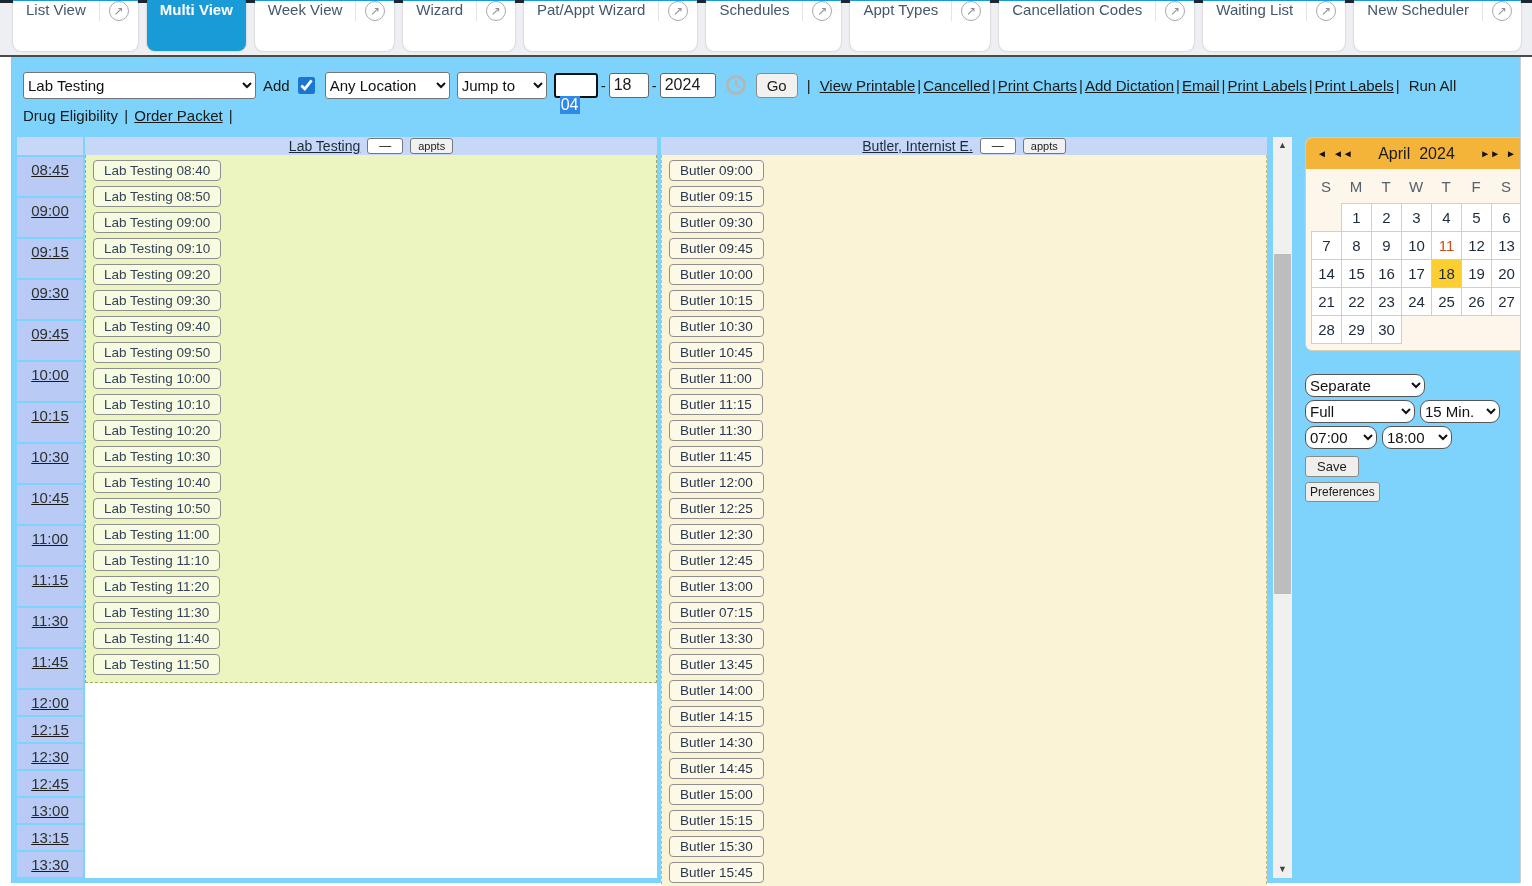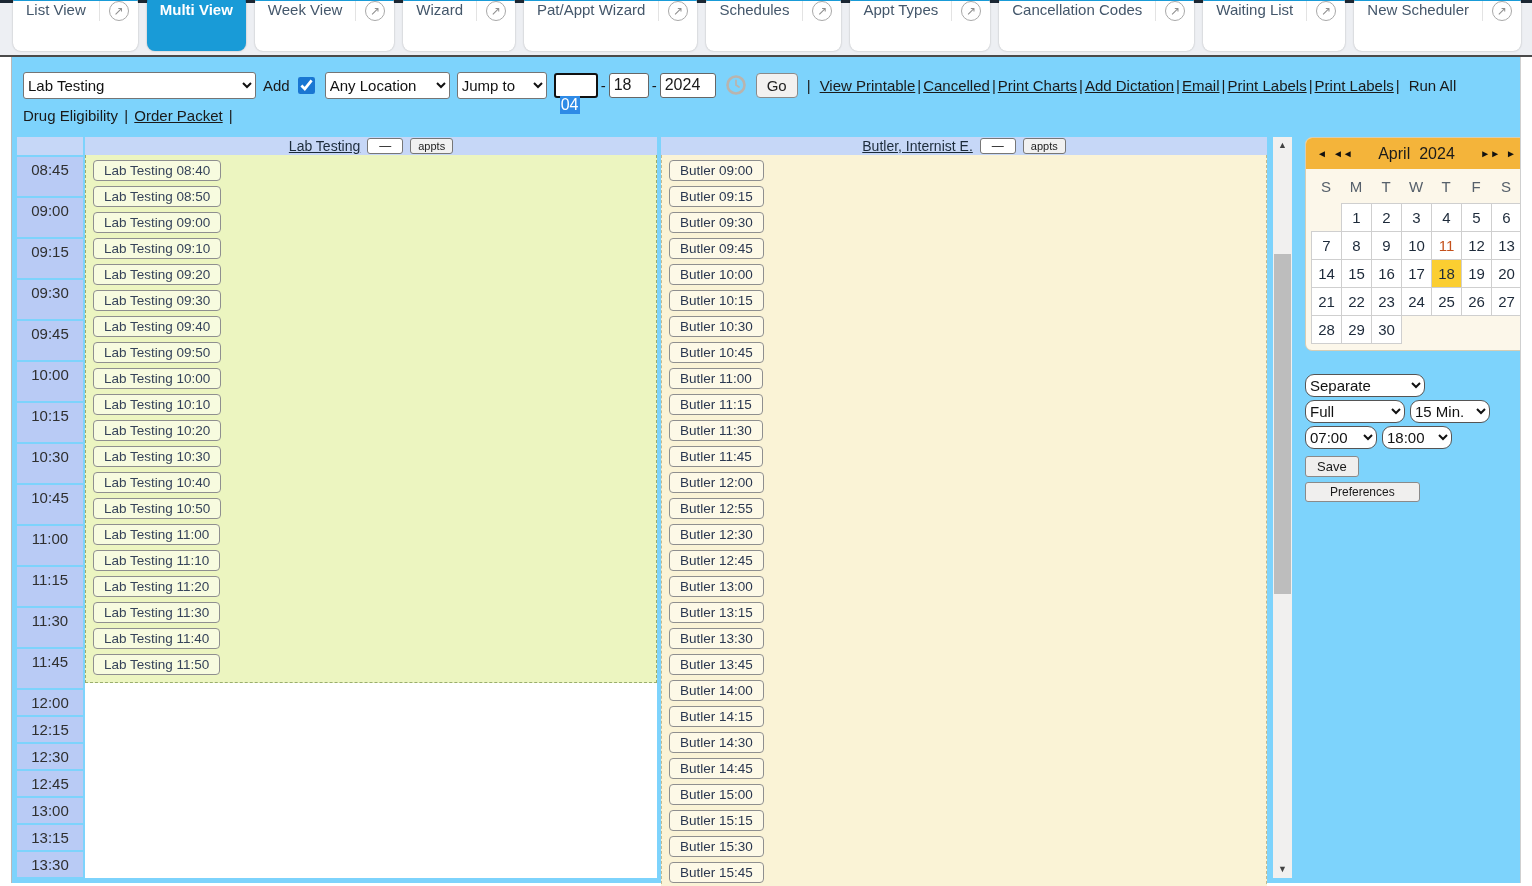--- a/index.html
+++ b/index.html
@@ -47,21 +47,21 @@
   .date-input.focused { border:2px solid #111; width:44px; }
   .sel-text { background:#2e8ae6; color:#fff; padding:0 1px;margin-top:40px; }
   .clock-wrap { display:flex; align-items:center; margin:0 2px; cursor:pointer; }
   .go-btn { background:#f2f1f0; border:1px solid #8a8a8a; border-radius:4px; font-size:15px; padding:3px 10px; color:#222; cursor:pointer; }
   .tlink { color:#1a1a1a; text-decoration:underline; cursor:pointer; }
   .plain-label { color:#1a1a1a; }
   .sep { margin:0 2px; }
   .secondary { padding:7px 0 0 8px; font-size:15px; }
   
   .main { display:flex; margin-top:13px; padding-left:2px; height:752px; overflow:hidden; align-items:flex-start; }
-  .time-col { width:66px; flex:none; margin-right:2px; }
+  .time-col { width:66px; flex:none; margin-right:2px;text-decoration:underline; }
   .time-spacer { height:18px; margin-bottom:2px; background:#c6d7f7; }
   .time-cell { background:#b9cbf5; margin-bottom:2px; text-align:center; font-size:15px; color:#2f2f2f; }
   .time-cell.tall { height:39px; padding-top:4px; }
   .time-cell.short { height:25px; line-height:25px; }
   .col { flex:none; display:flex; flex-direction:column; }
   .col-header {
     height:18px; background:#c6d7f7; display:flex; align-items:center; justify-content:center; gap:7px; flex:none;
   }
   .col-header-link { color:#1c2b3a; text-decoration:underline; font-size:14px; cursor:pointer; }
   .hdr-btn {
@@ -103,27 +103,27 @@
     height:29px; border:1px solid #cfcfcf; margin:0 -1px -1px 0; background:#fff;
     text-align:center; line-height:28px; font-size:15px; color:#1d2a3a; cursor:pointer;
   }
   .cal-day.blank { background:transparent; border-color:transparent; cursor:default; }
   .cal-day.today { color:#c4511d; }
   .cal-day.selected { background:#fbce31; }
   .controls { margin-top:23px; display:flex; flex-direction:column; align-items:flex-start; gap:3px; }
   .ctrl-row { display:flex; gap:5px; }
   .controls select { height:23px; font-size:15px; border-color:#555;border-radius:9px; }
   .sel-layout { width:120px; }
-  .sel-size { width:100px; }
+  .sel-size { width:110px; }
   .sel-interval { width:80px; }
   .sel-start { width:72px; }
   .sel-end { width:70px; }
   .side-btn { background:#f0efee; border:1px solid #8a8a8a; border-radius:3px; color:#1a1a1a; cursor:pointer; }
   .save-btn { margin-top:4px; font-size:13px; padding:2px 11px; }
-  .prefs-btn { margin-top:2px; font-size:12px; padding:2px 24px; }
+  .prefs-btn { margin-top:2px; font-size:12px; padding:2px 4px; }
 </style>
 </head>
 <body>
 
 <div class="top-edge"></div>
 
 <div class="tabbar">
 
 <div class="tab">
       <span class="tab-label">List View</span>
@@ -309,25 +309,25 @@
           <button class="slot-btn">Butler 09:45</button>
           <button class="slot-btn">Butler 10:00</button>
           <button class="slot-btn">Butler 10:15</button>
           <button class="slot-btn">Butler 10:30</button>
           <button class="slot-btn">Butler 10:45</button>
           <button class="slot-btn">Butler 11:00</button>
           <button class="slot-btn">Butler 11:15</button>
           <button class="slot-btn">Butler 11:30</button>
           <button class="slot-btn">Butler 11:45</button>
           <button class="slot-btn">Butler 12:00</button>
-          <button class="slot-btn">Butler 12:55</button>
+          <button class="slot-btn">Butler 12:25</button>
           <button class="slot-btn">Butler 12:30</button>
           <button class="slot-btn">Butler 12:45</button>
           <button class="slot-btn">Butler 13:00</button>
-          <button class="slot-btn">Butler 13:15</button>
+          <button class="slot-btn">Butler 07:15</button>
           <button class="slot-btn">Butler 13:30</button>
           <button class="slot-btn">Butler 13:45</button>
           <button class="slot-btn">Butler 14:00</button>
           <button class="slot-btn">Butler 14:15</button>
           <button class="slot-btn">Butler 14:30</button>
           <button class="slot-btn">Butler 14:45</button>
           <button class="slot-btn">Butler 15:00</button>
           <button class="slot-btn">Butler 15:15</button>
           <button class="slot-btn">Butler 15:30</button>
           <button class="slot-btn">Butler 15:45</button>

